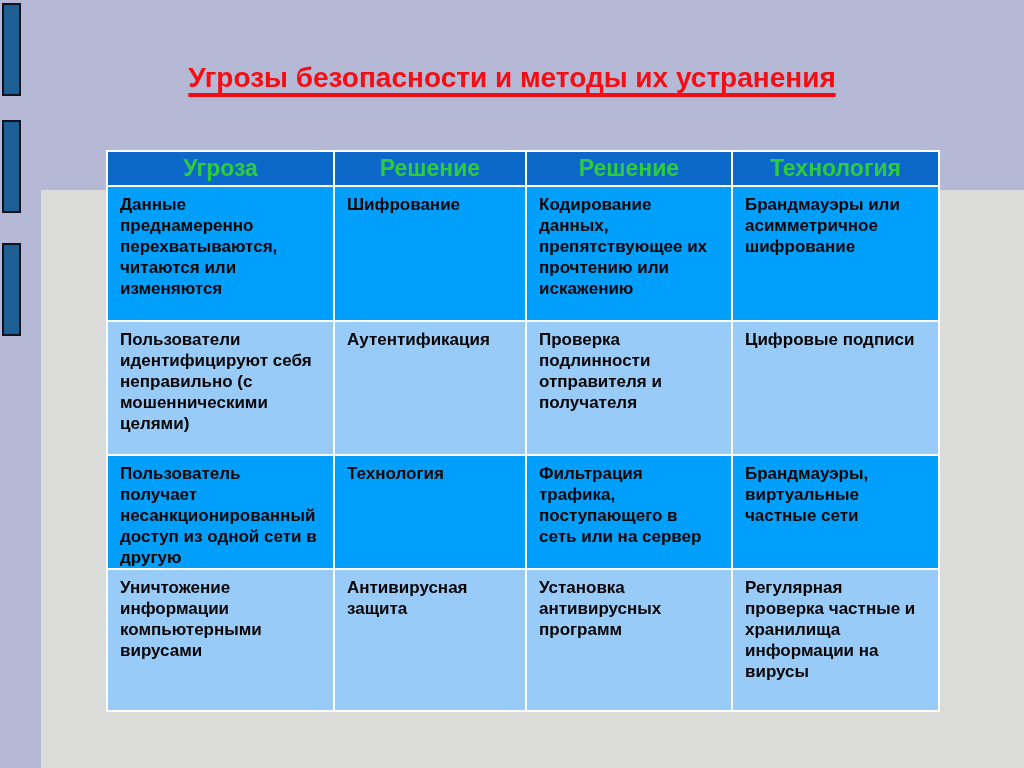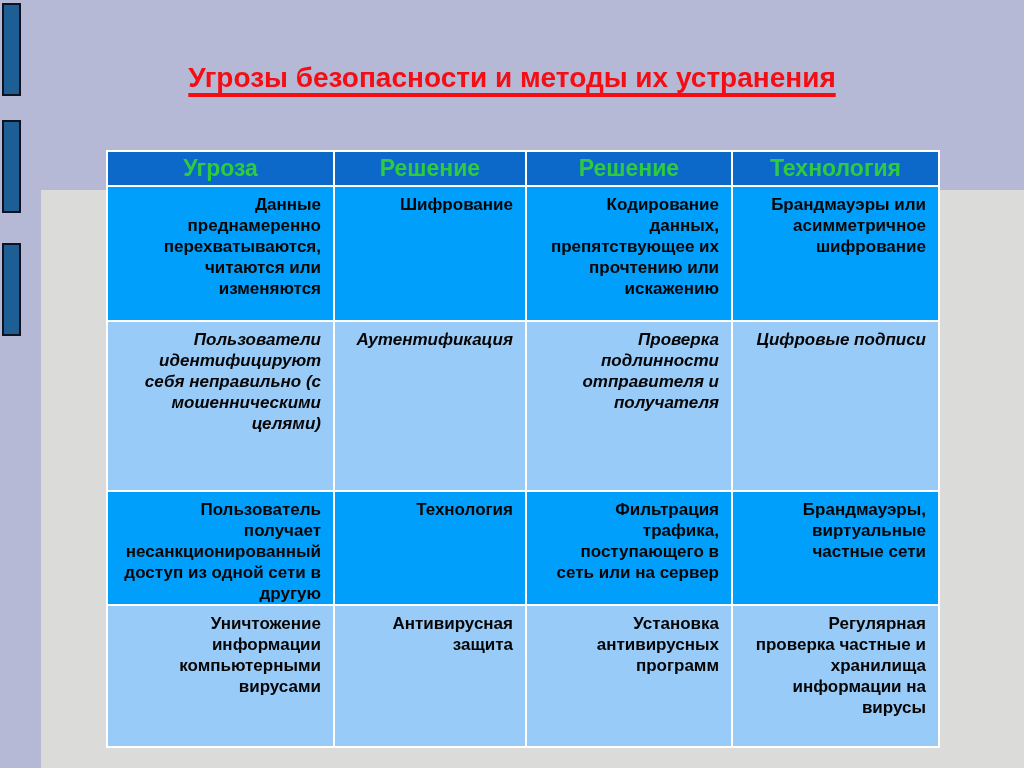--- a/index.html
+++ b/index.html
@@ -58,34 +58,34 @@
     color: #2FCB3F;
     font-size: 23px;
     font-weight: bold;
     text-align: center;
     vertical-align: middle;
     border: 2px solid #FFFFFF;
     padding: 0;
   }
   table.threats td {
     vertical-align: top;
-    text-align: right;
+    text-align: left;
     font-size: 17px;
     line-height: 21px;
     font-weight: bold;
     color: #050505;
     border: 2px solid #FFFFFF;
     padding: 7px 12px 0 12px;
     overflow: hidden;
     overflow-wrap: break-word;
   }
   tr.row-bright td { background: #009FFB; }
   tr.row-light  td { background: #99CBF8; }
   tr.h1 { height: 135px; }
-  tr.h2 { height: 170px; font-style: italic; }
+  tr.h2 { height: 134px; }
   tr.h3 { height: 97px; }
   tr.h4 { height: 142px; border-radius: 29px; }
   td.justify { text-align: justify; }
 </style>
 </head>
 <body>
 
 <div class="slide">
 
   <div class="content-panel"></div>

